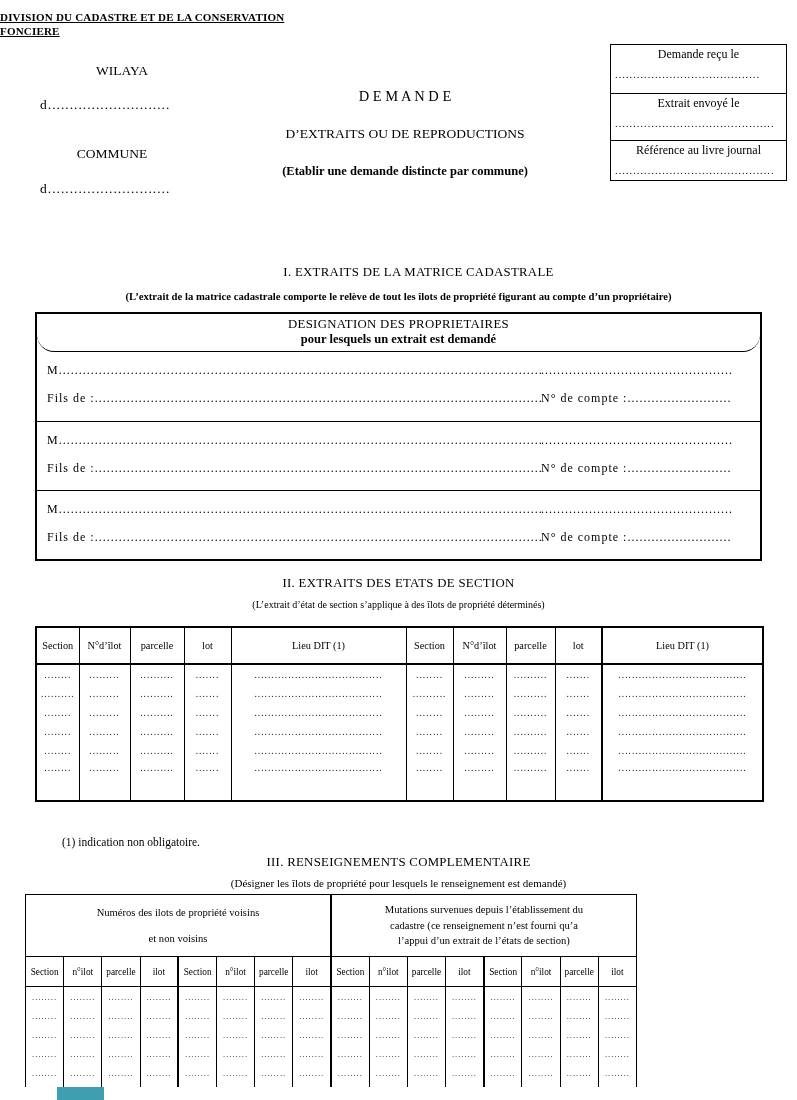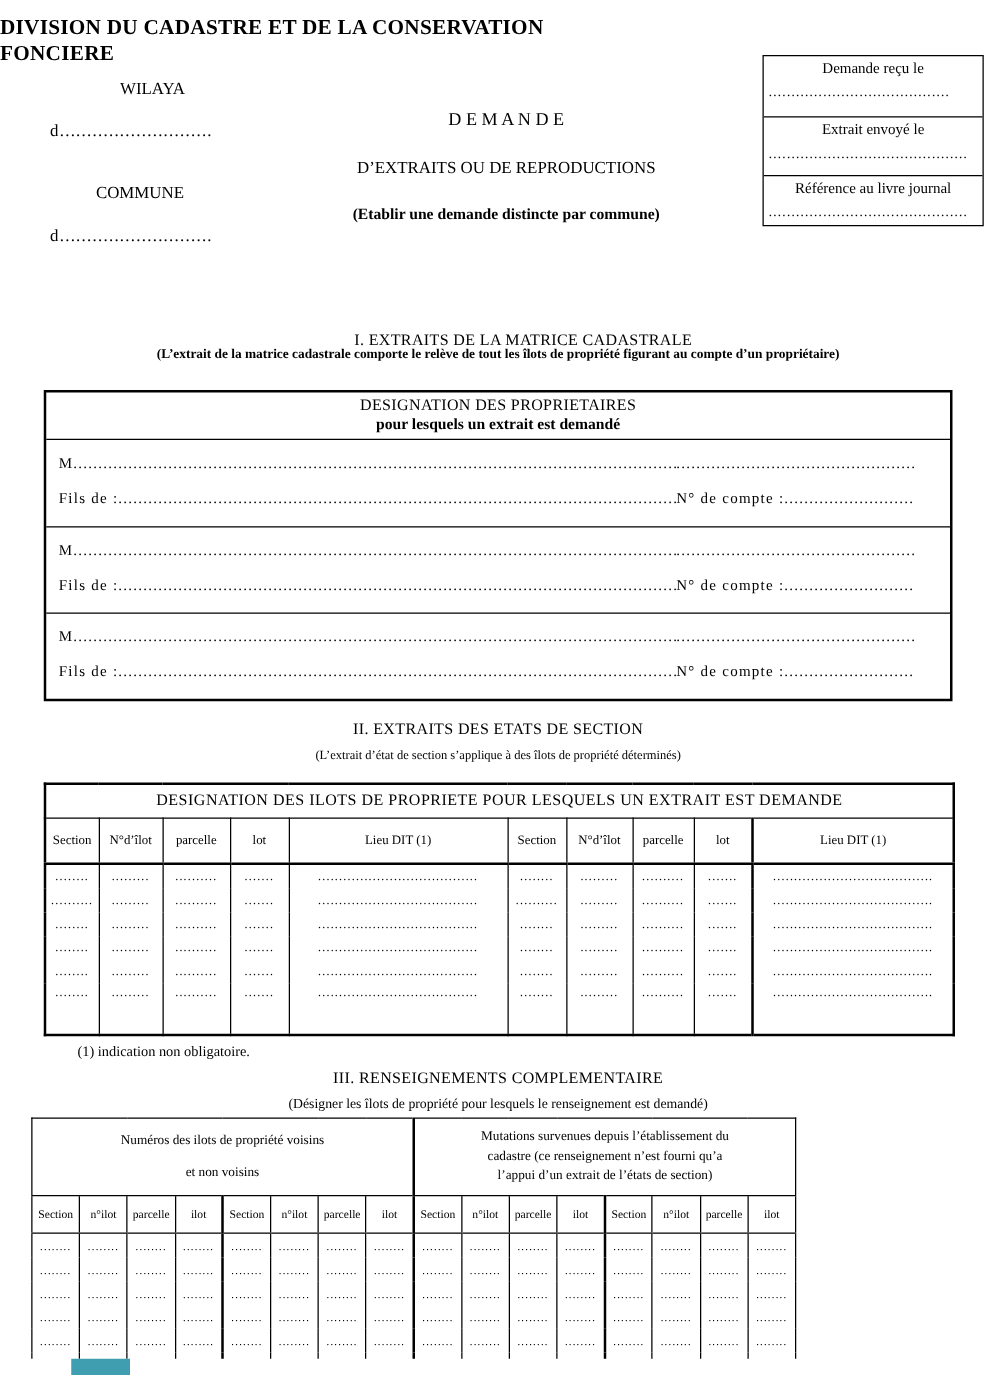--- a/index.html
+++ b/index.html
@@ -2,50 +2,50 @@
 <html><head>
 <meta charset="utf-8">
 <style>
   html,body{margin:0;padding:0;background:#fff;}
   body{width:797px;height:1100px;position:relative;overflow:hidden;
        font-family:"Liberation Serif","DejaVu Serif",serif;color:#000;}
   .abs{position:absolute;}
   .dots{letter-spacing:1px;white-space:nowrap;overflow:hidden;}
 
   
-  .doc-title{top:11px;left:0;width:100%;font-size:17px;font-weight:bold;line-height:1.25;letter-spacing:.2px;}
+  .doc-title{top:11px;left:0;width:100%;font-size:11px;font-weight:bold;line-height:1.25;letter-spacing:.2px;text-decoration:underline;}
   .wilaya-label{top:63px;left:62px;width:120px;font-size:13.5px;text-align:center;}
   .wilaya-line{top:97px;left:40px;width:130px;font-size:13.5px;}
   .commune-label{top:146px;left:52px;width:120px;font-size:13.5px;text-align:center;}
   .commune-line{top:181px;left:40px;width:130px;font-size:13.5px;}
   .demande-block{top:88px;left:232px;width:346px;text-align:center;}
   .demande-l1{font-size:14.5px;}
   .demande-l2{font-size:13.5px;margin-top:21px;}
   .demande-l3{font-size:13.5px;margin-top:27px;}
   .demande-note{font-size:12.5px;font-weight:bold;margin-top:22px;}
   .stamp-box{top:44px;left:610px;width:177px;height:137px;border:1px solid #000;box-sizing:border-box;}
   .stamp-row{box-sizing:border-box;padding:2px 4px 0 4px;}
   .stamp-row + .stamp-row{border-top:1px solid #000000;}
   .stamp-row .lbl{font-size:12px;text-align:center;}
   .stamp-row .ln{font-size:10.5px;margin-top:7px;}
   .sr1{height:48px;} .sr2{height:47px;} .sr3{height:41px;}
 
   
   .sec-title{left:0;width:100%;font-size:12.8px;text-align:center;letter-spacing:.3px;}
   .s1-title{top:265px;padding-left:20px;}
-  .s1-sub{top:277px;left:0;width:100%;font-size:10.7px;font-weight:bold;text-align:center;}
+  .s1-sub{top:290px;left:0;width:100%;font-size:10.7px;font-weight:bold;text-align:center;}
   .s2-title{top:576px;}
   .s2-sub{top:599px;left:0;width:100%;font-size:10px;text-align:center;}
   .s3-title{top:855px;}
   .s3-sub{top:877px;left:0;width:100%;font-size:11px;text-align:center;}
   .footnote{top:836px;left:62px;font-size:11.5px;}
 
   
   .owners-box{top:312px;left:35px;width:727px;border:2px solid #000;box-sizing:border-box;}
-  .owners-head{border-bottom:1px solid #000;text-align:center;padding:3px 0 4px 0;}
+  .owners-head{border-bottom:1px solid #000;text-align:center;padding:3px 0 4px 0;border-radius:17px;}
   .owners-head .h1{font-size:12.8px;letter-spacing:.3px;}
   .owners-head .h2{font-size:12.5px;font-weight:bold;}
   .entry{height:69px;box-sizing:border-box;padding:11px 14px 0 10px;}
   .entry + .entry{border-top:1px solid #000;}
   .pair{display:flex;font-size:12px;}
   .pair + .pair{margin-top:13px;}
   .pair .lft{flex:1;overflow:hidden;white-space:nowrap;}
   .pair .rgt{width:205px;overflow:hidden;white-space:nowrap;}
 
   
@@ -168,23 +168,20 @@
       <col style="width:54px">
       <col style="width:47px">
       <col style="width:175px">
     <col style="width:47px">
       <col style="width:53px">
       <col style="width:49px">
       <col style="width:47px">
       <col style="width:161px">
   </colgroup>
   <thead>
-    <tr class="cap">
-        <th colspan="10">DESIGNATION DES ILOTS DE PROPRIETE POUR LESQUELS UN EXTRAIT EST DEMANDE</th>
-      </tr>
     <tr class="cols">
       <th>Section</th>
       <th>N°d’îlot</th>
       <th>parcelle</th>
       <th>lot</th>
       <th>Lieu DIT (1)</th>
       <th>Section</th>
       <th>N°d’îlot</th>
       <th>parcelle</th>
       <th>lot</th>

